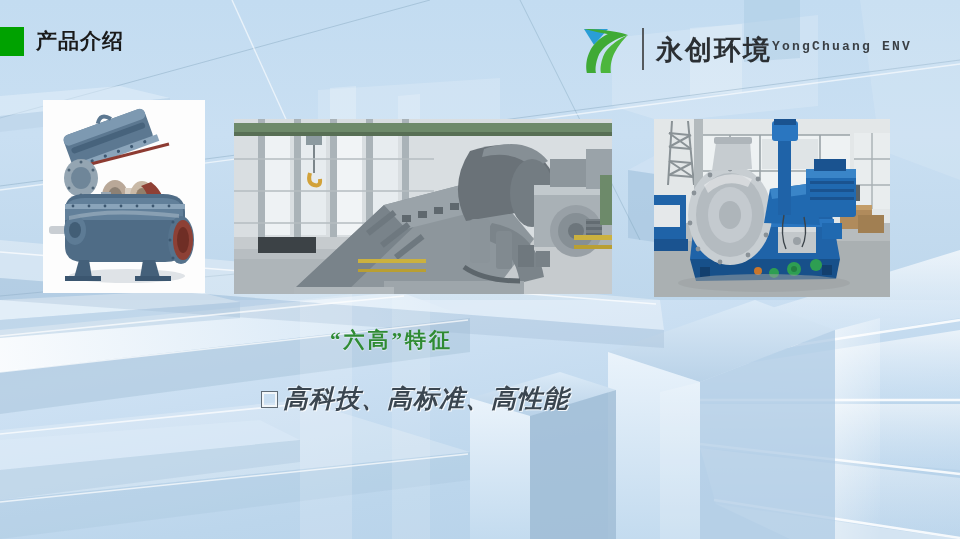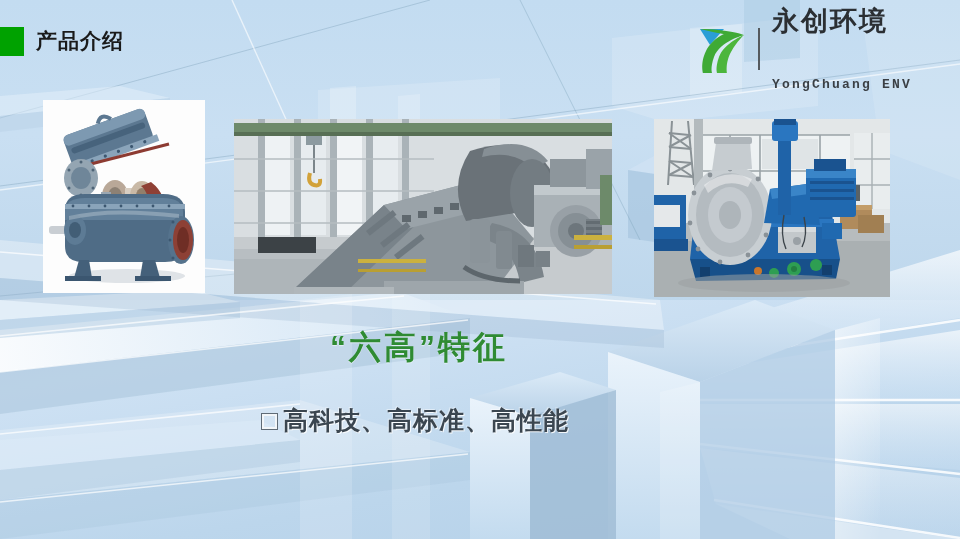--- a/index.html
+++ b/index.html
@@ -52,21 +52,21 @@
   
   .logo {
     position:absolute; right:48px; top:22px;
     display:flex; align-items:center; height:54px;
   }
   .logo-mark { width:54px; height:52px; position:relative; flex:0 0 auto; }
   .logo-divider {
     width:2px; height:42px; background:#555a5e;
     margin:0 12px 0 10px;
   }
-  .logo-words { display:flex; flex-direction:column; line-height:1;gap:40px; }
+  .logo-words { display:flex; flex-direction:row; line-height:1; }
   .logo-cn {
     font-size:27px; font-weight:bold; color:#2b2f33;
     letter-spacing:2px;
     font-family:"DejaVu Sans","Liberation Sans",sans-serif;
   }
   .logo-en {
     font-size:13px; font-weight:bold; color:#3a3f44;
     letter-spacing:2.2px; margin-top:4px;
     font-family:Liberation Mono, monospace;
   }
@@ -75,28 +75,29 @@
   .photo {
     position:absolute;
     overflow:hidden;
     background:#d9dee3;
   }
   .photo svg { display:block; width:100%; height:100%; }
 
   
   .headline {
     position:absolute; left:330px; top:326px;
-    font-size:32px; color:#2f8b33; font-weight:bold;
+    font-size:21px; color:#2f8b33; font-weight:bold;
     letter-spacing:3px; white-space:nowrap;
-    font-family:Liberation Sans, sans-serif;
+    font-family:Liberation Serif, serif;
     text-shadow: 0 1px 1px rgba(255,255,255,0.55);
   }
   .bullets {
-    position:absolute; left:262px; top:406px;
+    position:absolute; left:262px; top:384px;
     white-space:nowrap;
+    font-style:italic;
   }
   .bullet-line {
     display:flex; align-items:center;
     font-size:25px; font-weight:bold; color:#3b4650;
     letter-spacing:1px; line-height:1.22;
     font-family:"DejaVu Serif","Liberation Serif",serif;
     text-shadow:
       1px 1px 0 rgba(255,255,255,0.85),
       -1px -1px 0 rgba(255,255,255,0.45);
   }

